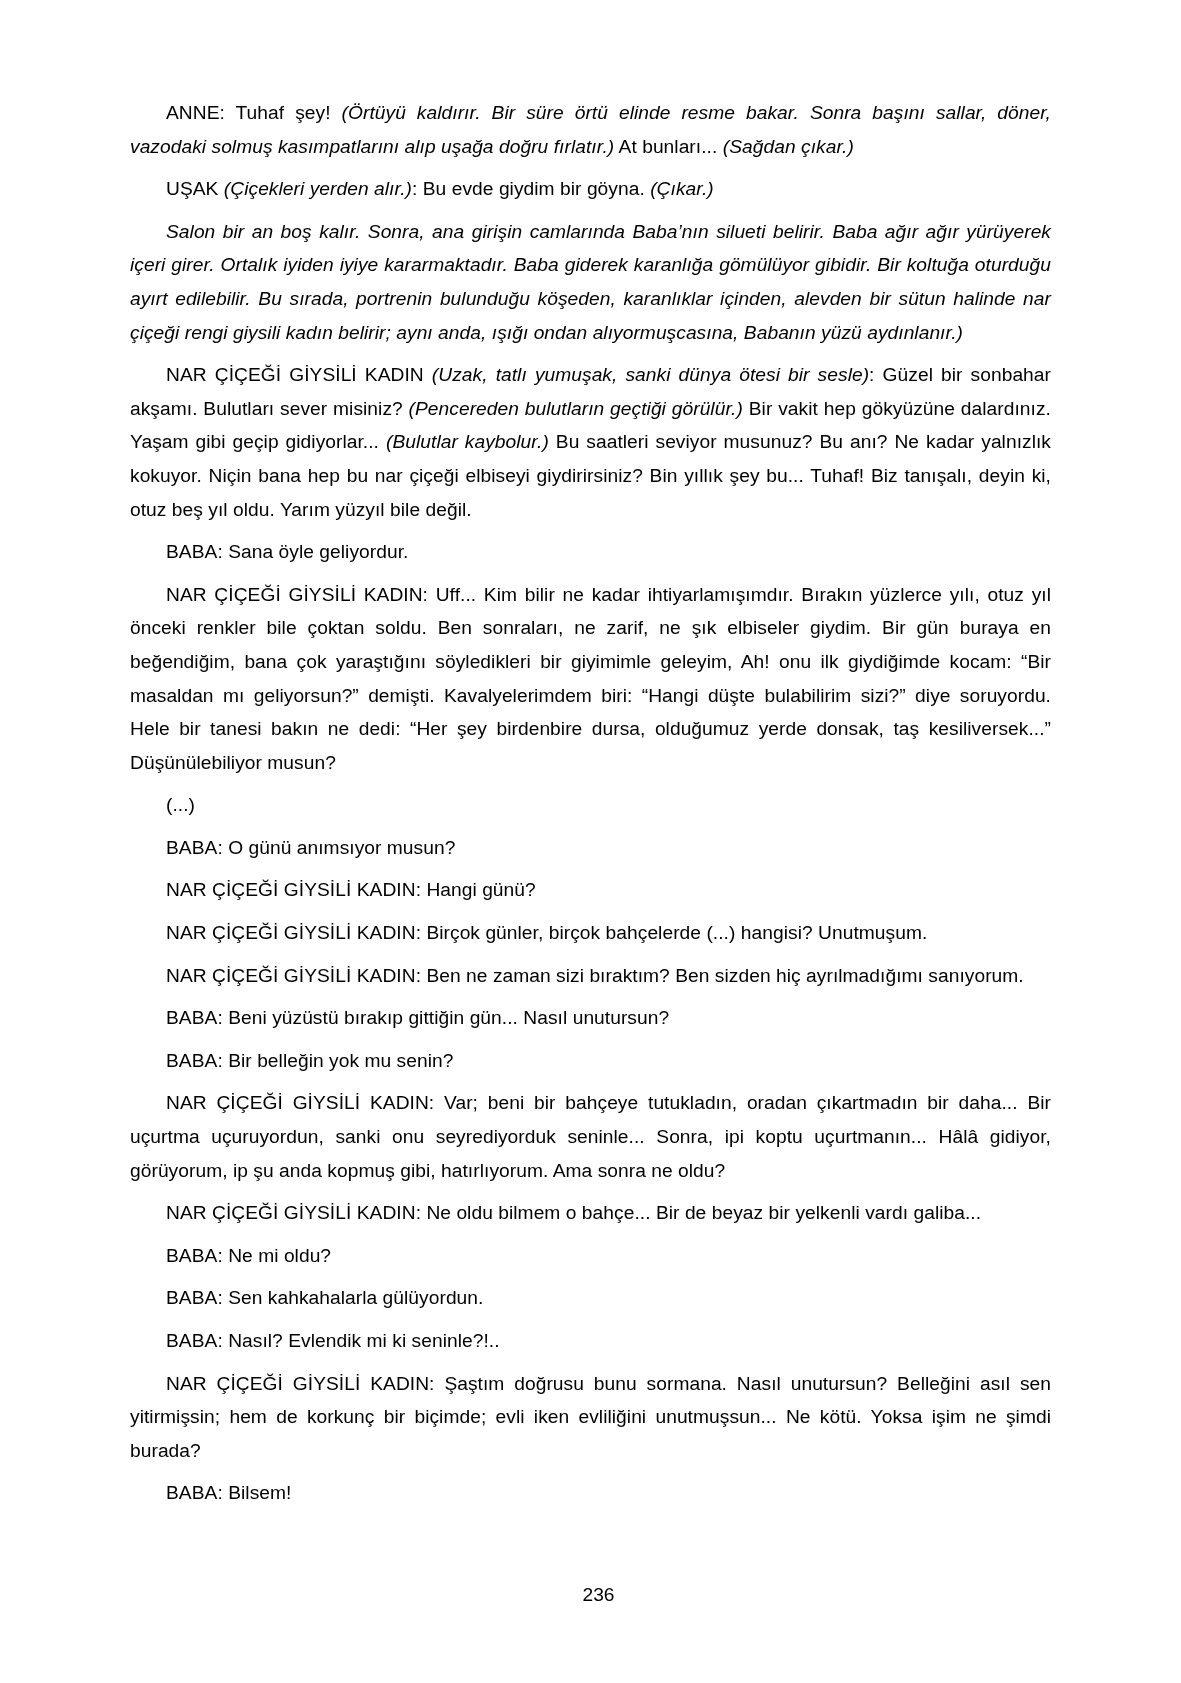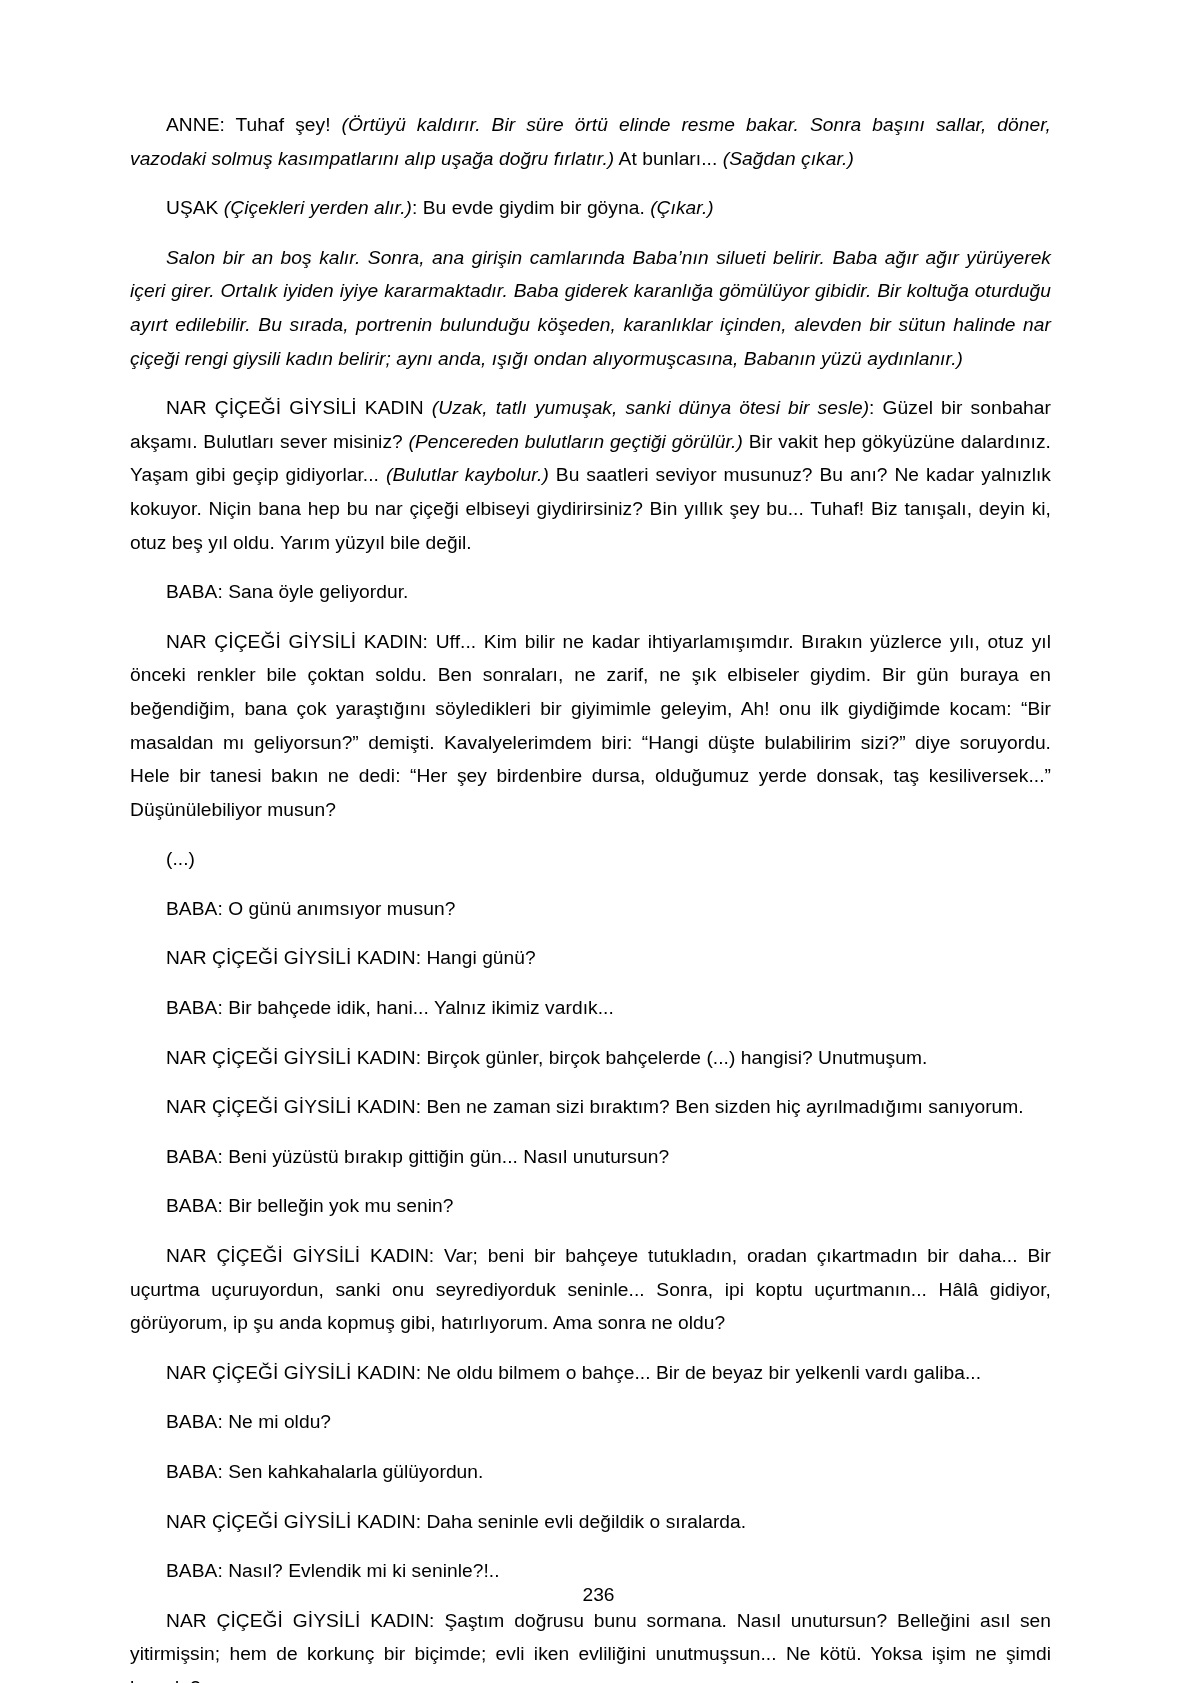--- a/index.html
+++ b/index.html
@@ -24,21 +24,21 @@
     position: relative;
   }
   .body-text {
     font-size: 19.2px;
     line-height: 33.6px;
     text-align: justify;
     text-justify: inter-word;
     letter-spacing: 0.05px;
   }
   p.para {
-    margin: 16px 0 9px 0;
+    margin: 4px 0 9px 0;
     text-indent: 36px;
   }
   .stage {
     font-style: italic;
   }
   .speaker {
     font-style: normal;
     text-align: right;
   }
   .page-number {
@@ -63,28 +63,26 @@
   <div class="body-text" id="content">
       <p class="para"><span class="speaker">ANNE: Tuhaf şey! </span><span class="stage">(Örtüyü kaldırır. Bir süre örtü elinde resme bakar. Sonra başını sallar, döner, vazodaki solmuş kasımpatlarını alıp uşağa doğru fırlatır.)</span><span class="speaker"> At bunları... </span><span class="stage">(Sağdan çıkar.)</span></p>
       <p class="para single"><span class="speaker">UŞAK </span><span class="stage">(Çiçekleri yerden alır.)</span><span class="speaker">: Bu evde giydim bir göyna. </span><span class="stage">(Çıkar.)</span></p>
       <p class="para"><span class="stage">Salon bir an boş kalır. Sonra, ana girişin camlarında Baba’nın silueti belirir. Baba ağır ağır yürüyerek içeri girer. Ortalık iyiden iyiye kararmaktadır. Baba giderek karanlığa gömülüyor gibidir. Bir koltuğa oturduğu ayırt edilebilir. Bu sırada, portrenin bulunduğu köşeden, karanlıklar içinden, alevden bir sütun halinde nar çiçeği rengi giysili kadın belirir; aynı anda, ışığı ondan alıyormuşcasına, Babanın yüzü aydınlanır.)</span></p>
       <p class="para"><span class="speaker">NAR ÇİÇEĞİ GİYSİLİ KADIN </span><span class="stage">(Uzak, tatlı yumuşak, sanki dünya ötesi bir sesle)</span><span class="speaker">: Güzel bir sonbahar akşamı. Bulutları sever misiniz? </span><span class="stage">(Pencereden bulutların geçtiği görülür.)</span><span class="speaker"> Bir vakit hep gökyüzüne dalardınız. Yaşam gibi geçip gidiyorlar... </span><span class="stage">(Bulutlar kaybolur.)</span><span class="speaker"> Bu saatleri seviyor musunuz? Bu anı? Ne kadar yalnızlık kokuyor. Niçin bana hep bu nar çiçeği elbiseyi giydirirsiniz? Bin yıllık şey bu... Tuhaf! Biz tanışalı, deyin ki, otuz beş yıl oldu. Yarım yüzyıl bile değil.</span></p>
       <p class="para single"><span class="speaker">BABA: Sana öyle geliyordur.</span></p>
       <p class="para"><span class="speaker">NAR ÇİÇEĞİ GİYSİLİ KADIN: Uff... Kim bilir ne kadar ihtiyarlamışımdır. Bırakın yüzlerce yılı, otuz yıl önceki renkler bile çoktan soldu. Ben sonraları, ne zarif, ne şık elbiseler giydim. Bir gün buraya en beğendiğim, bana çok yaraştığını söyledikleri bir giyimimle geleyim, Ah! onu ilk giydiğimde kocam: “Bir masaldan mı geliyorsun?” demişti. Kavalyelerimdem biri: “Hangi düşte bulabilirim sizi?” diye soruyordu. Hele bir tanesi bakın ne dedi: “Her şey birdenbire dursa, olduğumuz yerde donsak, taş kesiliversek...” Düşünülebiliyor musun?</span></p>
       <p class="para single"><span class="speaker">(...)</span></p>
       <p class="para single"><span class="speaker">BABA: O günü anımsıyor musun?</span></p>
       <p class="para single"><span class="speaker">NAR ÇİÇEĞİ GİYSİLİ KADIN: Hangi günü?</span></p>
-      <p class="para single"><span class="speaker">BABA: Bir bahçede idik, hani... Yalnız ikimiz vardık...</span></p>
       <p class="para single"><span class="speaker">NAR ÇİÇEĞİ GİYSİLİ KADIN: Birçok günler, birçok bahçelerde (...) hangisi? Unutmuşum.</span></p>
       <p class="para"><span class="speaker">NAR ÇİÇEĞİ GİYSİLİ KADIN: Ben ne zaman sizi bıraktım? Ben sizden hiç ayrılmadığımı sanıyorum.</span></p>
       <p class="para single"><span class="speaker">BABA: Beni yüzüstü bırakıp gittiğin gün... Nasıl unutursun?</span></p>
       <p class="para single"><span class="speaker">BABA: Bir belleğin yok mu senin?</span></p>
       <p class="para"><span class="speaker">NAR ÇİÇEĞİ GİYSİLİ KADIN: Var; beni bir bahçeye tutukladın, oradan çıkartmadın bir daha... Bir uçurtma uçuruyordun, sanki onu seyrediyorduk seninle... Sonra, ipi koptu uçurtmanın... Hâlâ gidiyor, görüyorum, ip şu anda kopmuş gibi, hatırlıyorum. Ama sonra ne oldu?</span></p>
       <p class="para single"><span class="speaker">NAR ÇİÇEĞİ GİYSİLİ KADIN: Ne oldu bilmem o bahçe... Bir de beyaz bir yelkenli vardı galiba...</span></p>
       <p class="para single"><span class="speaker">BABA: Ne mi oldu?</span></p>
       <p class="para single"><span class="speaker">BABA: Sen kahkahalarla gülüyordun.</span></p>
-      <p class="para single"><span class="speaker">NAR ÇİÇEĞİ GİYSİLİ KADIN: Daha seninle evli değildik o sıralarda.</span></p>
       <p class="para single"><span class="speaker">BABA: Nasıl? Evlendik mi ki seninle?!..</span></p>
       <p class="para"><span class="speaker">NAR ÇİÇEĞİ GİYSİLİ KADIN: Şaştım doğrusu bunu sormana. Nasıl unutursun? Belleğini asıl sen yitirmişsin; hem de korkunç bir biçimde; evli iken evliliğini unutmuşsun... Ne kötü. Yoksa işim ne şimdi burada?</span></p>
       <p class="para single"><span class="speaker">BABA: Bilsem!</span></p>
     </div>
   <div class="page-number">236</div>
 </div>
 
 </body></html>

